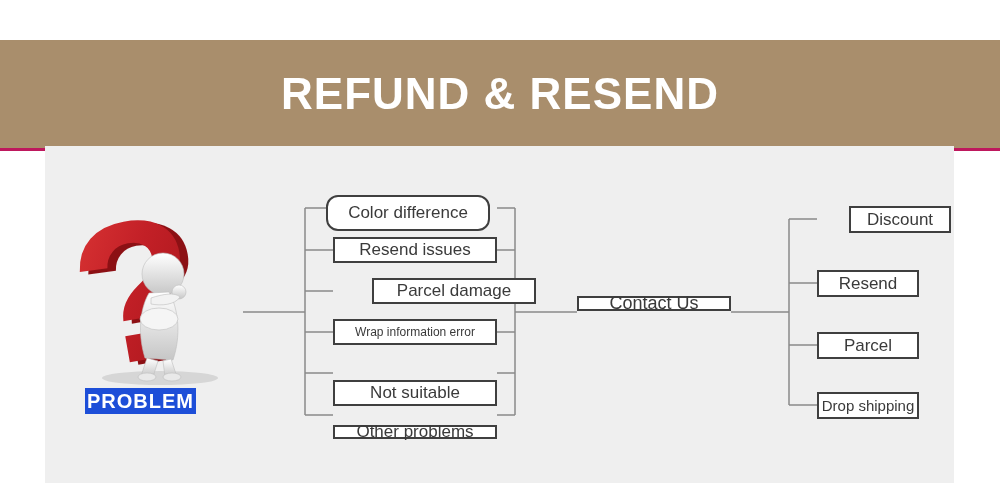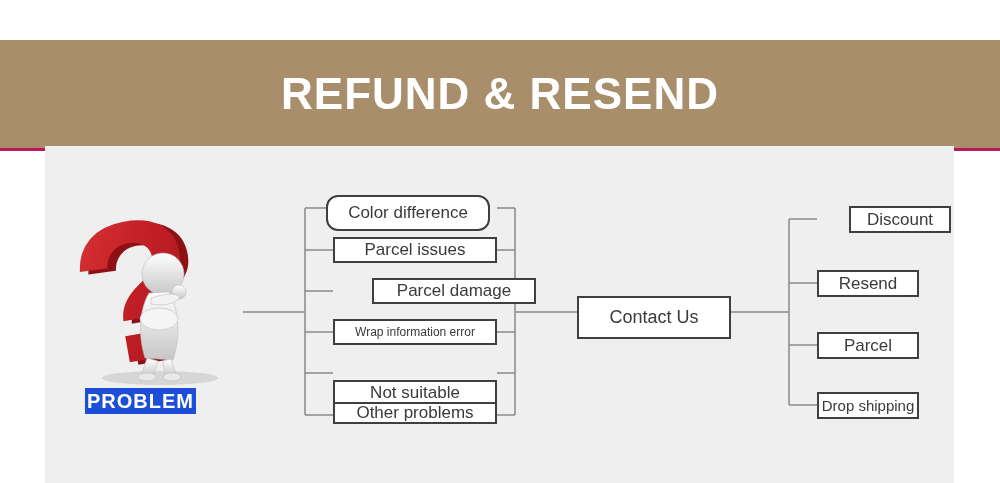--- a/index.html
+++ b/index.html
@@ -144,24 +144,24 @@
     <path d="M92,160 L86,178 L98,179 L103,163 Z" fill="url(#bodyGrad)"></path>
     <path d="M108,163 L110,179 L122,179 L116,161 Z" fill="url(#bodyGrad)"></path>
     <ellipse cx="92" cy="179" rx="9" ry="4" fill="#e9e9e9"></ellipse>
     <ellipse cx="117" cy="179" rx="9" ry="4" fill="#e9e9e9"></ellipse>
   </g>
 </svg>
 
 <div class="problem-label">PROBLEM</div>
 
 <div class="flowbox" style="left:326px; top:195px; width:164px; height:36px;border-radius:12px;">Color difference</div>
-<div class="flowbox" style="left:333px; top:237px; width:164px; height:26px;">Parcel issues</div>
+<div class="flowbox" style="left:333px; top:237px; width:164px; height:26px;">Resend issues</div>
 <div class="flowbox" style="left:333px; top:278px; width:164px; height:26px;margin-left:39px;">Parcel damage</div>
 <div class="flowbox fb-small" style="left:333px; top:319px; width:164px; height:26px;">Wrap information error</div>
 <div class="flowbox" style="left:333px; top:360px; width:164px; height:26px;margin-top:20px;">Not suitable</div>
-<div class="flowbox" style="left:333px; top:402px; width:164px; height:22px;">Other problems</div>
+<div class="flowbox" style="left:333px; top:425px; width:164px; height:14px;">Other problems</div>
 
-<div class="flowbox fb-hub" style="left:577px; top:296px; width:154px; height:43px;">Contact Us</div>
+<div class="flowbox fb-hub" style="left:577px; top:296px; width:154px; height:15px;">Contact Us</div>
 
 <div class="flowbox" style="left:817px; top:206px; width:102px; height:27px;margin-left:32px;">Discount</div>
 <div class="flowbox" style="left:817px; top:270px; width:102px; height:27px;">Resend</div>
 <div class="flowbox" style="left:817px; top:332px; width:102px; height:27px;">Parcel</div>
 <div class="flowbox fb-med" style="left:817px; top:392px; width:102px; height:27px;">Drop shipping</div>
 
 </body></html>

